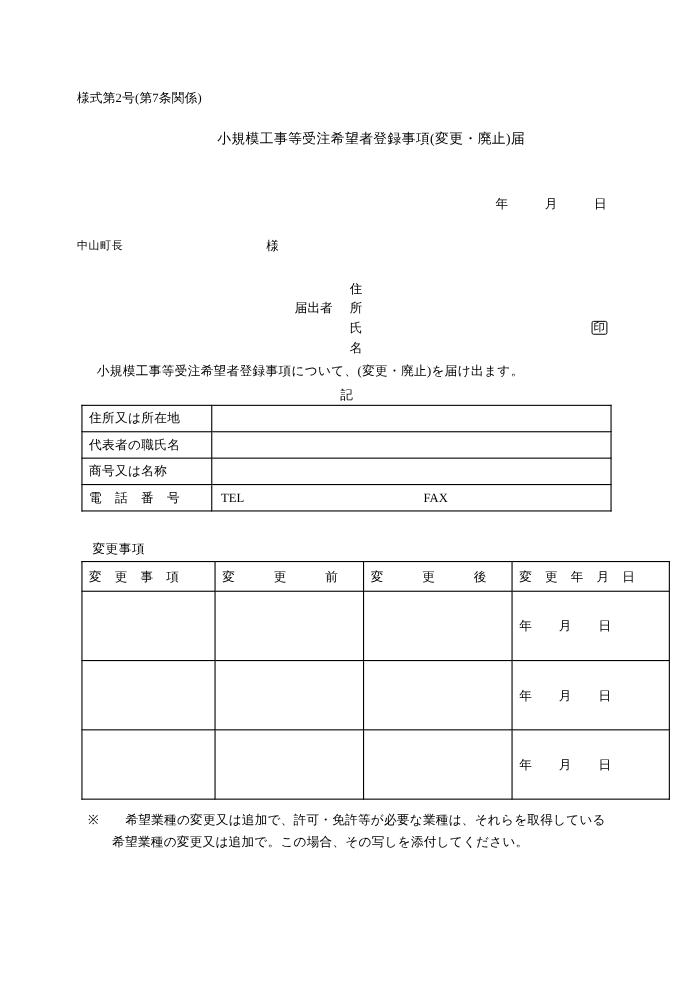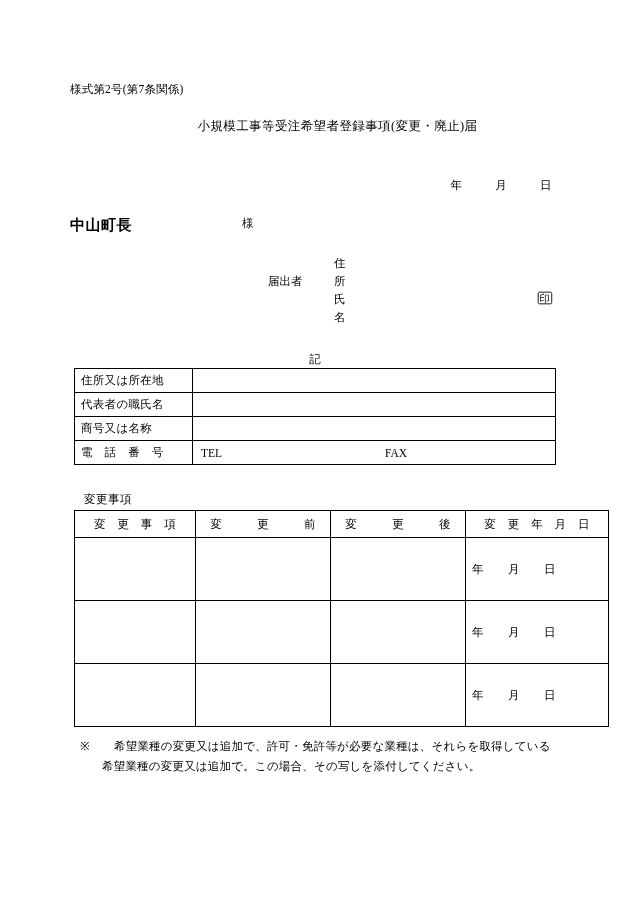--- a/index.html
+++ b/index.html
@@ -46,44 +46,43 @@
     letter-spacing: 0.5px;
   }
   .date-line span {
     display: inline-block;
   }
   .date-gap { width: 26px; }
   .addressee {
     position: absolute;
     left: 70px;
     top: 216px;
-    font-size: 15px;
+    font-size: 10px;
     letter-spacing: 0.5px;
-    font-weight: bold;
   }
   .addressee-sama {
     position: absolute;
     left: 242px;
     top: 216px;
     font-size: 11.5px;
   }
   .applicant-block {
     position: absolute;
     left: 318px;
     top: 254px;
     font-size: 11.5px;
     line-height: 18px;
   }
   .applicant-row {
     position: relative;
     height: 18px;
   }
   .applicant-label {
     position: absolute;
-    left: 16px;
+    left: 0;
     top: 0;
   }
   .applicant-value {
     position: absolute;
     left: 52px;
     top: 0;
     letter-spacing: 2px;
   }
   .seal-mark {
     position: absolute;
@@ -163,21 +162,21 @@
   #change-table {
     left: 74px;
     top: 510px;
     width: 482px;
   }
   #change-table td {
     text-align: left;
   }
   #change-table tr.head td {
     height: 26px;
-    text-align: center;
+    text-align: left;
     letter-spacing: 0.2px;
   }
   #change-table tr.body td {
     height: 62px;
     vertical-align: middle;
   }
   .col-item { width: 108px; }
   .col-before { width: 122px; }
   .col-after { width: 122px; }
   .col-date { width: 130px; }
@@ -241,20 +240,21 @@
       <span style="position:absolute; left:-50px; top:0;">届出者</span>
     </div>
     <div class="applicant-row">
       <span class="applicant-label">氏　名</span>
       <span class="applicant-value"></span>
     </div>
   </div>
 
   <div class="seal-mark">印</div>
 
+  <div class="statement">小規模工事等受注希望者登録事項について、(変更・廃止)を届け出ます。</div>
 
   <div class="ki-mark">記</div>
 
   <table class="grid" id="info-table">
     <tbody>
         <tr>
       <td class="label">住所又は所在地</td>
       <td></td>
     </tr>
     <tr>

